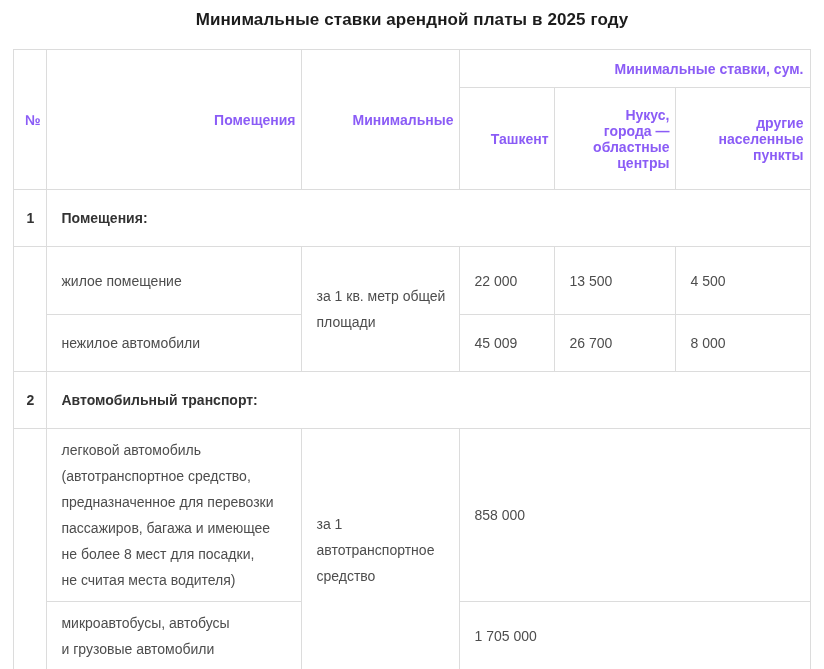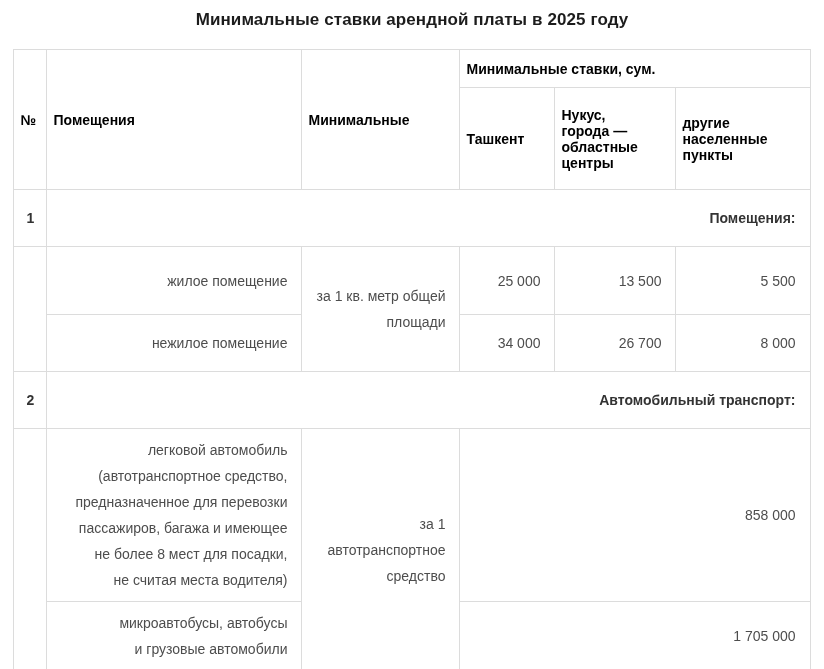--- a/index.html
+++ b/index.html
@@ -30,29 +30,29 @@
     margin: 18px auto 0;
     width: 796px;
   }
   th, td {
     border: 1px solid #dcdcdc;
     font-size: 14px;
     vertical-align: middle;
     padding: 8px 14px;
   }
   th {
-    color: #000000;
+    color: #8b5cf6;
     font-weight: 700;
-    text-align: left;
+    text-align: right;
     padding: 8px 6px;
   }
   td {
     color: #4d4d4d;
     font-weight: 400;
-    text-align: right;
+    text-align: left;
     line-height: 26px;
   }
   td.num {
     color: #333333;
     font-weight: 700;
     text-align: center;
     padding: 8px 4px;
   }
   td.section-name {
     color: #333333;
@@ -97,27 +97,27 @@
 
     <tr>
       <td class="num" style="height:57px">1</td>
       <td class="section-name" colspan="5">Помещения:</td>
     </tr>
     <tr>
       <td class="num" rowspan="2"></td>
       <td style="height:68px">жилое помещение</td>
       <td class="prewrap" rowspan="2">за 1 кв. метр общей
 площади</td>
-      <td>25 000</td>
+      <td>22 000</td>
       <td>13 500</td>
-      <td>5 500</td>
+      <td>4 500</td>
     </tr>
     <tr>
-      <td style="height:57px">нежилое помещение</td>
-      <td>34 000</td>
+      <td style="height:57px">нежилое автомобили</td>
+      <td>45 009</td>
       <td>26 700</td>
       <td>8 000</td>
     </tr>
 
     <tr>
       <td class="num" style="height:57px">2</td>
       <td class="section-name" colspan="5">Автомобильный транспорт:</td>
     </tr>
     <tr>
       <td class="num" rowspan="2"></td>

